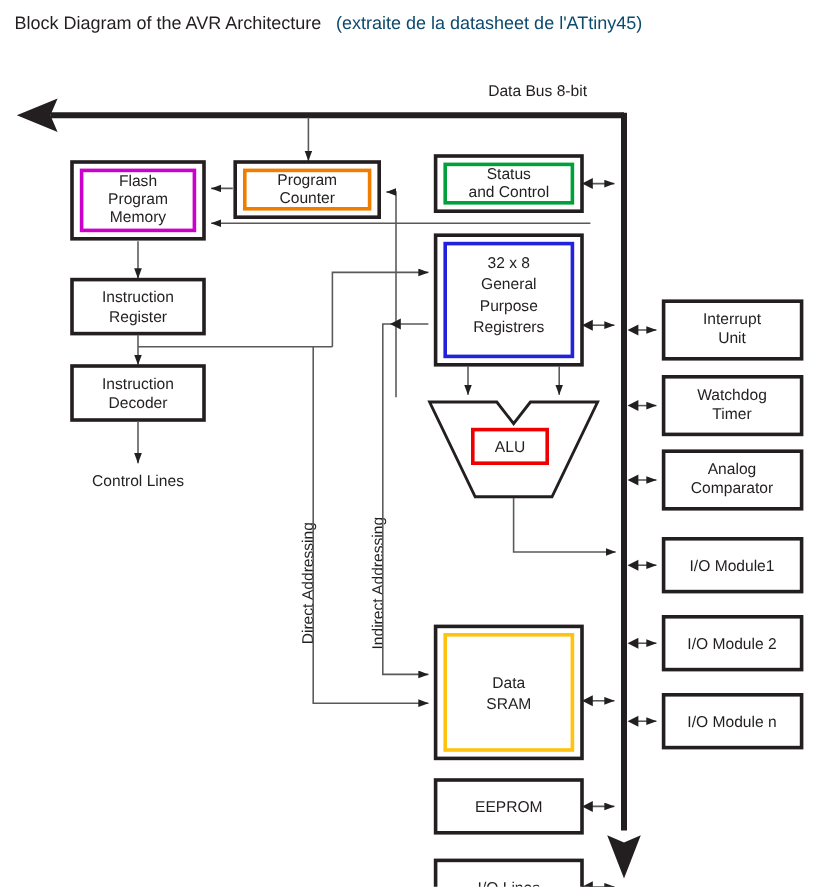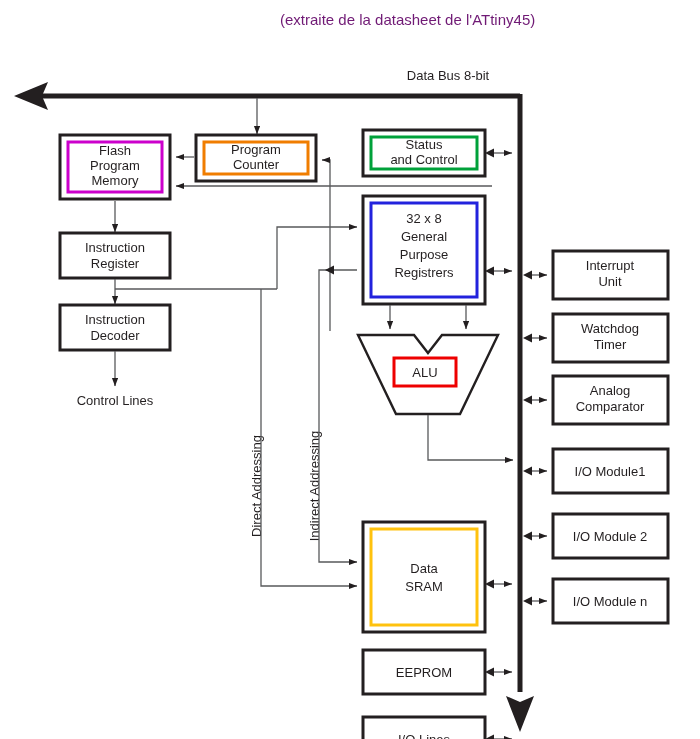--- a/index.html
+++ b/index.html
@@ -12,21 +12,21 @@
   #stage{position:absolute;left:0;top:0;width:700px;height:739px;}
   #titlebar{
     position:absolute;left:0;top:0;width:700px;height:56px;
   }
   .title-main{
     position:absolute;left:12px;top:11px;
     font-size:15px;color:#231f20;white-space:nowrap;
   }
   .title-sub{
     position:absolute;left:280px;top:11px;
-    font-size:15px;color:#701a75;white-space:nowrap;
+    font-size:15px;color:#0c4a6e;white-space:nowrap;
   }
   svg#diagram{position:absolute;left:0;top:56px;width:700px;height:683px;display:block;}
   .blk-label{
     font-family:"Liberation Sans","DejaVu Sans",sans-serif;
     font-size:13px;fill:#231f20;text-anchor:middle;
   }
   .free-label{
     font-family:"Liberation Sans","DejaVu Sans",sans-serif;
     font-size:13px;fill:#231f20;text-anchor:middle;
   }
@@ -40,20 +40,21 @@
   .busline{stroke:#231f20;stroke-width:5;fill:none;stroke-linecap:butt;}
   .alu-shape{fill:#ffffff;stroke:#231f20;stroke-width:2.4;stroke-linejoin:miter;}
   .arrowpoly{fill:#231f20;}
 </style>
 </head>
 <body>
 
 <div id="stage">
 
   <div id="titlebar">
+    <div class="title-main">Block Diagram of the AVR Architecture</div>
     <div class="title-sub">(extraite de la datasheet de l'ATtiny45)</div>
   </div>
 
   <svg id="diagram" viewBox="0 0 700 683">
 
     <defs>
       <marker id="ah" markerWidth="9" markerHeight="9" refX="8.4" refY="3.2" orient="auto" markerUnits="userSpaceOnUse">
         <path d="M0,0 L8.6,3.2 L0,6.4 z" fill="#231f20"></path>
       </marker>
       <marker id="ahs" markerWidth="9" markerHeight="9" refX="8.4" refY="3.2" orient="auto" markerUnits="userSpaceOnUse">

